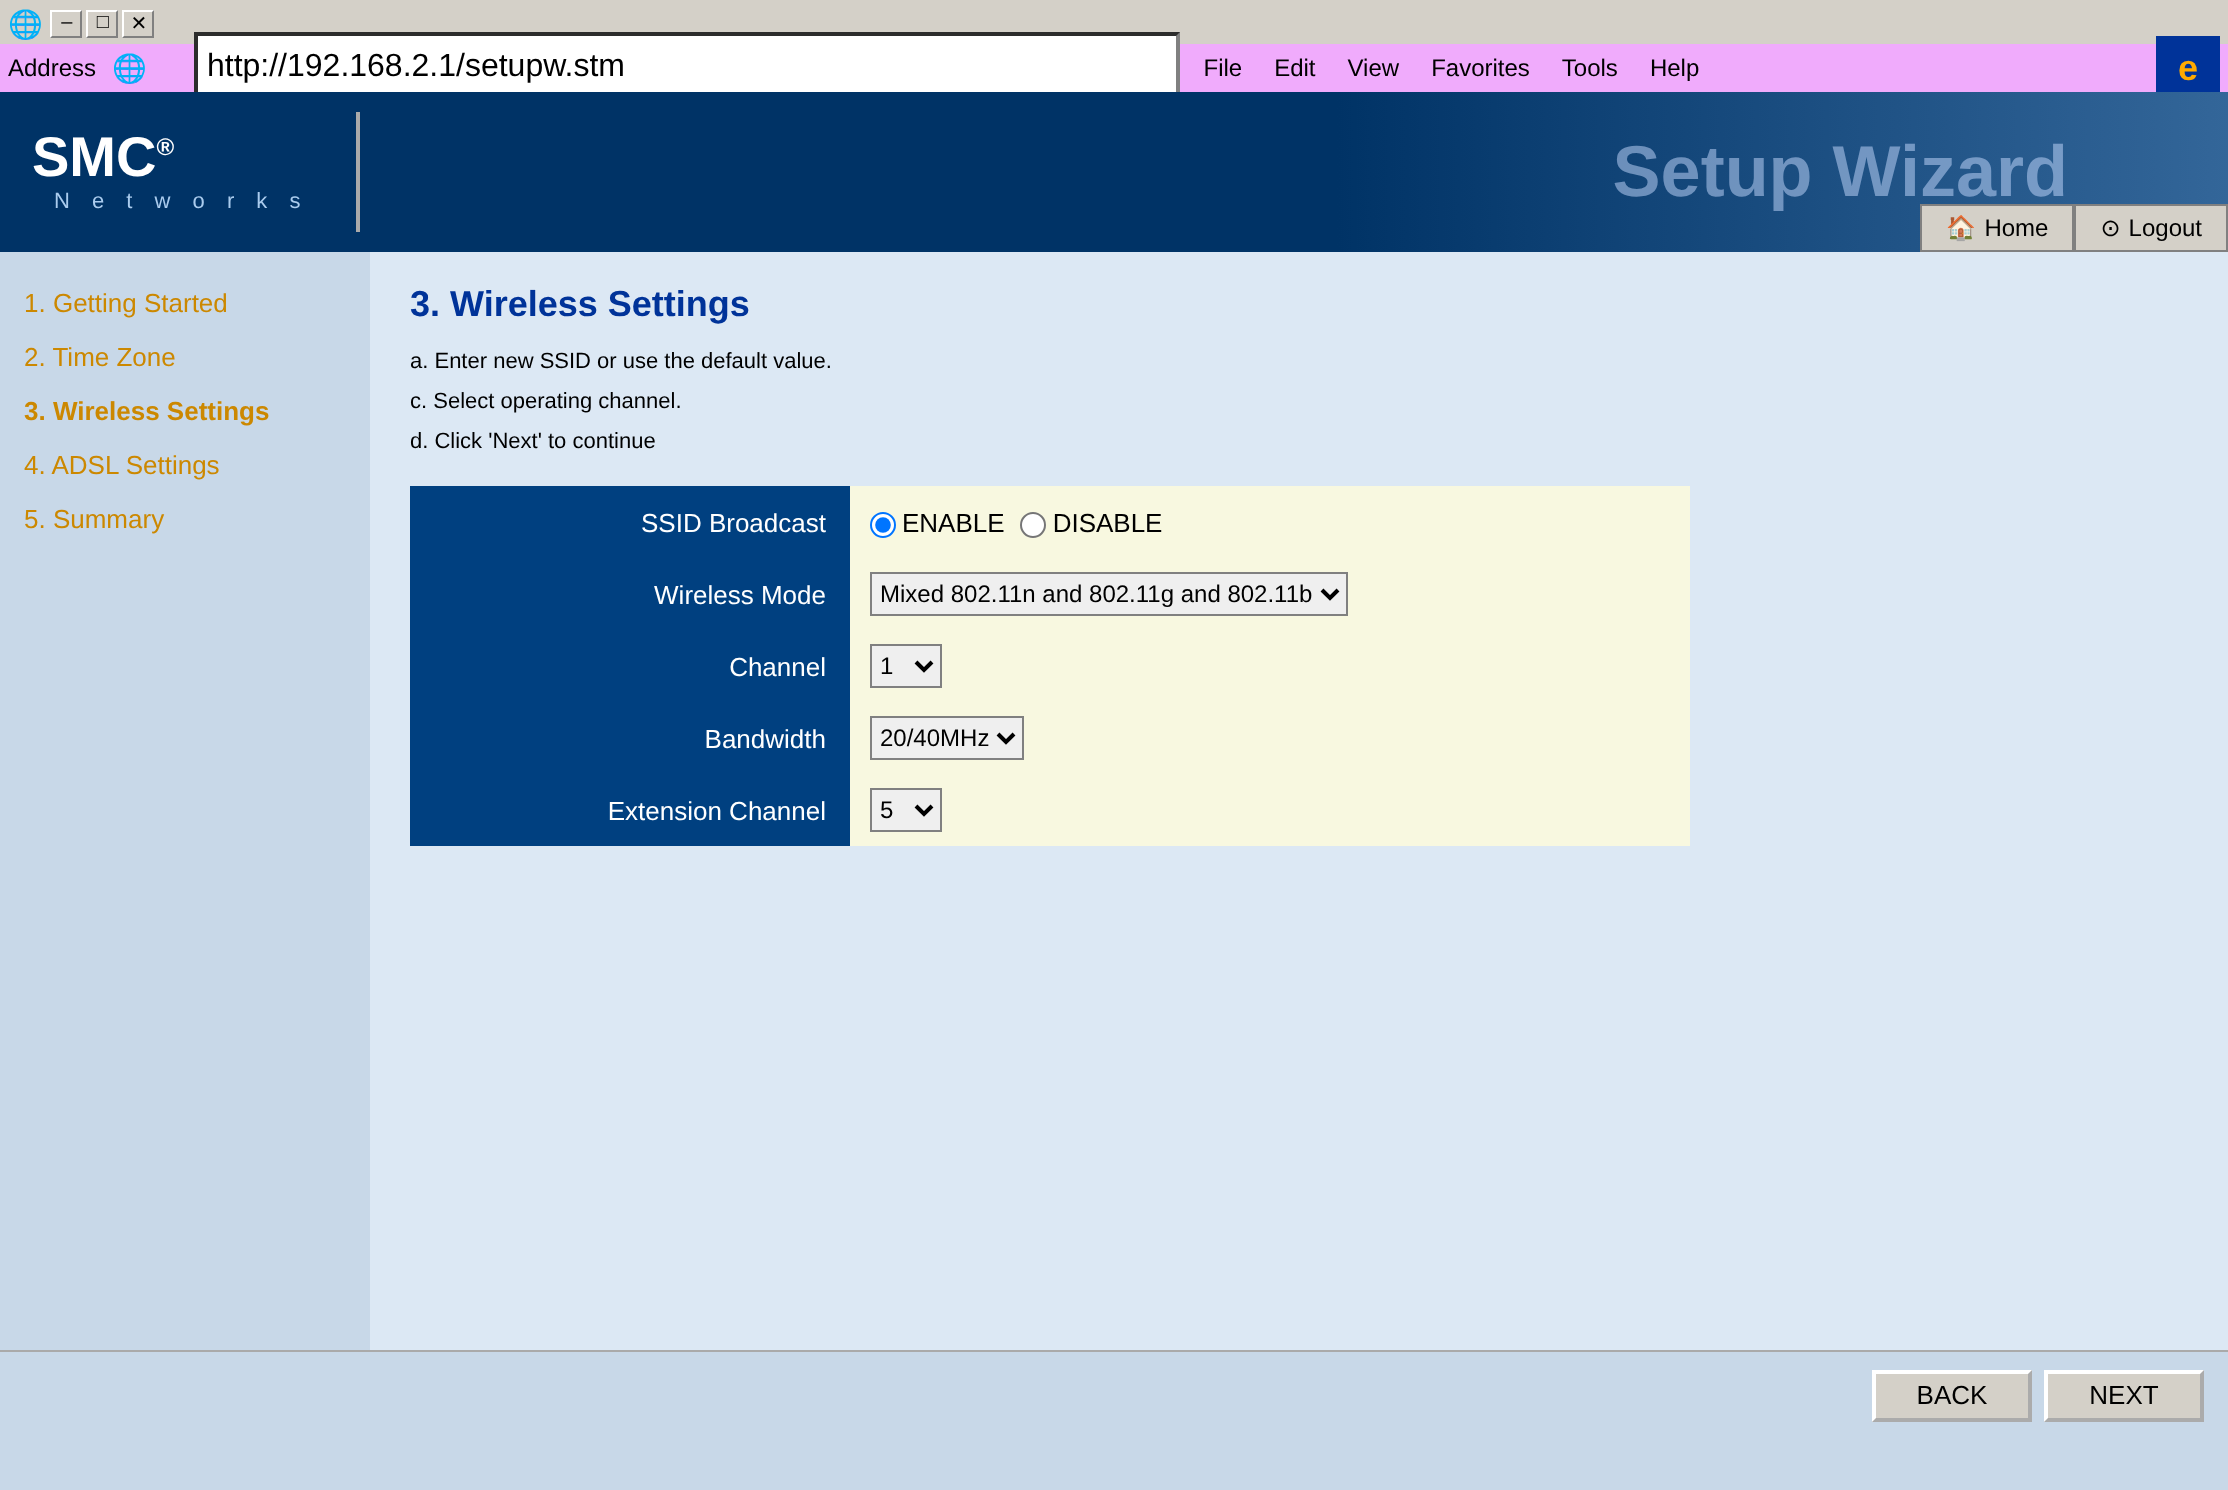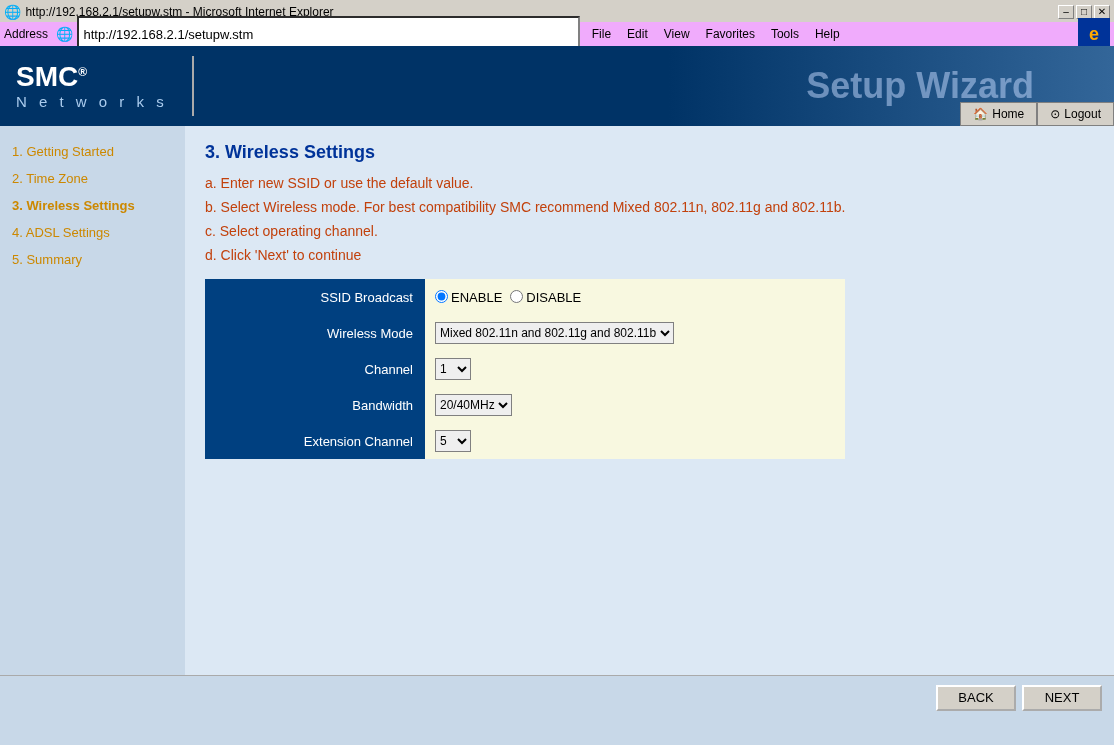--- a/index.html
+++ b/index.html
@@ -38,24 +38,25 @@
       padding: 2px 4px;
       background: #f0abfc;
       height: 26px;
       border-bottom: 1px solid #808080;
     }
     .address-label { font-size: 12px; margin-right: 4px; font-family: Tahoma, sans-serif; }
     .address-input {
       flex: 1;
       height: 36px;
       border: 2px inset #808080;
-      font-size: 13px;
+      font-size: 16px;
       padding: 0 4px;
       background: white;
       font-family: Tahoma, sans-serif;
+      margin-left: 20px;
     }
     .menu-items { display: flex; align-items: flex-end; flex: 1; }
     .menu-item { padding: 2px 8px; font-size: 12px; font-family: Tahoma, sans-serif; cursor: pointer; }
     .ie-icon { width: 32px; height: 32px; background: #003399; margin-left: auto; display: flex; align-items: center; justify-content: center; color: #ffaa00; font-weight: bold; font-size: 18px; }
 
     
     .page-wrapper {
       display: flex;
       flex-direction: column;
       height: calc(745px - 72px);
@@ -79,23 +80,24 @@
     .smc-logo .brand {
       color: white;
       font-size: 28px;
       font-weight: bold;
       font-family: Arial, sans-serif;
       line-height: 1;
     }
     .smc-logo .brand sup { font-size: 12px; }
     .smc-logo .networks {
       color: #aaccee;
-      font-size: 15px;
+      font-size: 11px;
       letter-spacing: 4px;
       margin-top: 2px;
+      margin-left: 11px;
     }
     .header-divider {
       width: 2px;
       height: 60px;
       background: #aaaaaa;
       margin: 0 8px;
     }
     .header-title {
       position: absolute;
       right: 80px;
@@ -166,22 +168,22 @@
       margin-bottom: 12px;
       font-family: Arial, sans-serif;
     }
     .description-text {
       font-size: 13px;
       color: #333;
       line-height: 1.5;
       margin-bottom: 12px;
     }
     .step-text {
-      font-size: 14px;
-      color: #c2410c;
+      font-size: 11px;
+      color: #000000;
       margin-bottom: 8px;
     }
 
     
     .form-table {
       margin-top: 16px;
       border-collapse: collapse;
       width: 640px;
     }
     .form-table tr { height: 36px; }
@@ -205,21 +207,21 @@
       border: 1px solid #808080;
       padding: 2px 4px;
       font-size: 13px;
     }
     .form-table select {
       height: 22px;
       font-size: 12px;
       border: 1px solid #808080;
     }
     .radio-group { display: flex; align-items: center; gap: 8px; }
-    .radio-label { font-size: 13px; display: flex; align-items: flex-start; gap: 3px; cursor: pointer; }
+    .radio-label { font-size: 13px; display: flex; align-items: flex-end; gap: 3px; cursor: pointer; }
 
     
     .footer-bar {
       height: 44px;
       background: #c8d8e8;
       display: flex;
       align-items: center;
       justify-content: flex-end;
       padding: 0 12px;
       gap: 6px;
@@ -233,21 +235,20 @@
       cursor: pointer;
       background: #d4d0c8;
       border: 2px outset #ffffff;
     }
   </style>
 </head>
 <body>
 
 <div class="browser-titlebar">
   <span class="title-icon">🌐</span>
-  <span class="browser-title-text">http://192.168.2.1/setupw.stm - Microsoft Internet Explorer</span>
   <div class="browser-controls">
     <div class="browser-btn">–</div>
     <div class="browser-btn">□</div>
     <div class="browser-btn">✕</div>
   </div>
 </div>
 
 <div class="browser-menubar">
   <div class="address-bar" style="flex:1; display:flex; align-items:center; gap:4px;">
     <span class="address-label">Address</span>
@@ -305,21 +306,20 @@
       </div>
       <div class="sidebar-item">
         <span>5. Summary</span>
       </div>
     </div>
 
     <div class="main-content">
       <div class="page-heading">3. Wireless Settings</div>
 
       <div class="step-text">a. Enter new SSID or use the default value.</div>
-      <div class="step-text">b. Select Wireless mode. For best compatibility SMC recommend Mixed 802.11n, 802.11g and 802.11b.</div>
       <div class="step-text">c. Select operating channel.</div>
       <div class="step-text">d. Click 'Next' to continue</div>
 
       <table class="form-table">
         <tbody>
 
 
           <tr>
             <td class="label-cell">SSID Broadcast</td>
             <td class="value-cell">

